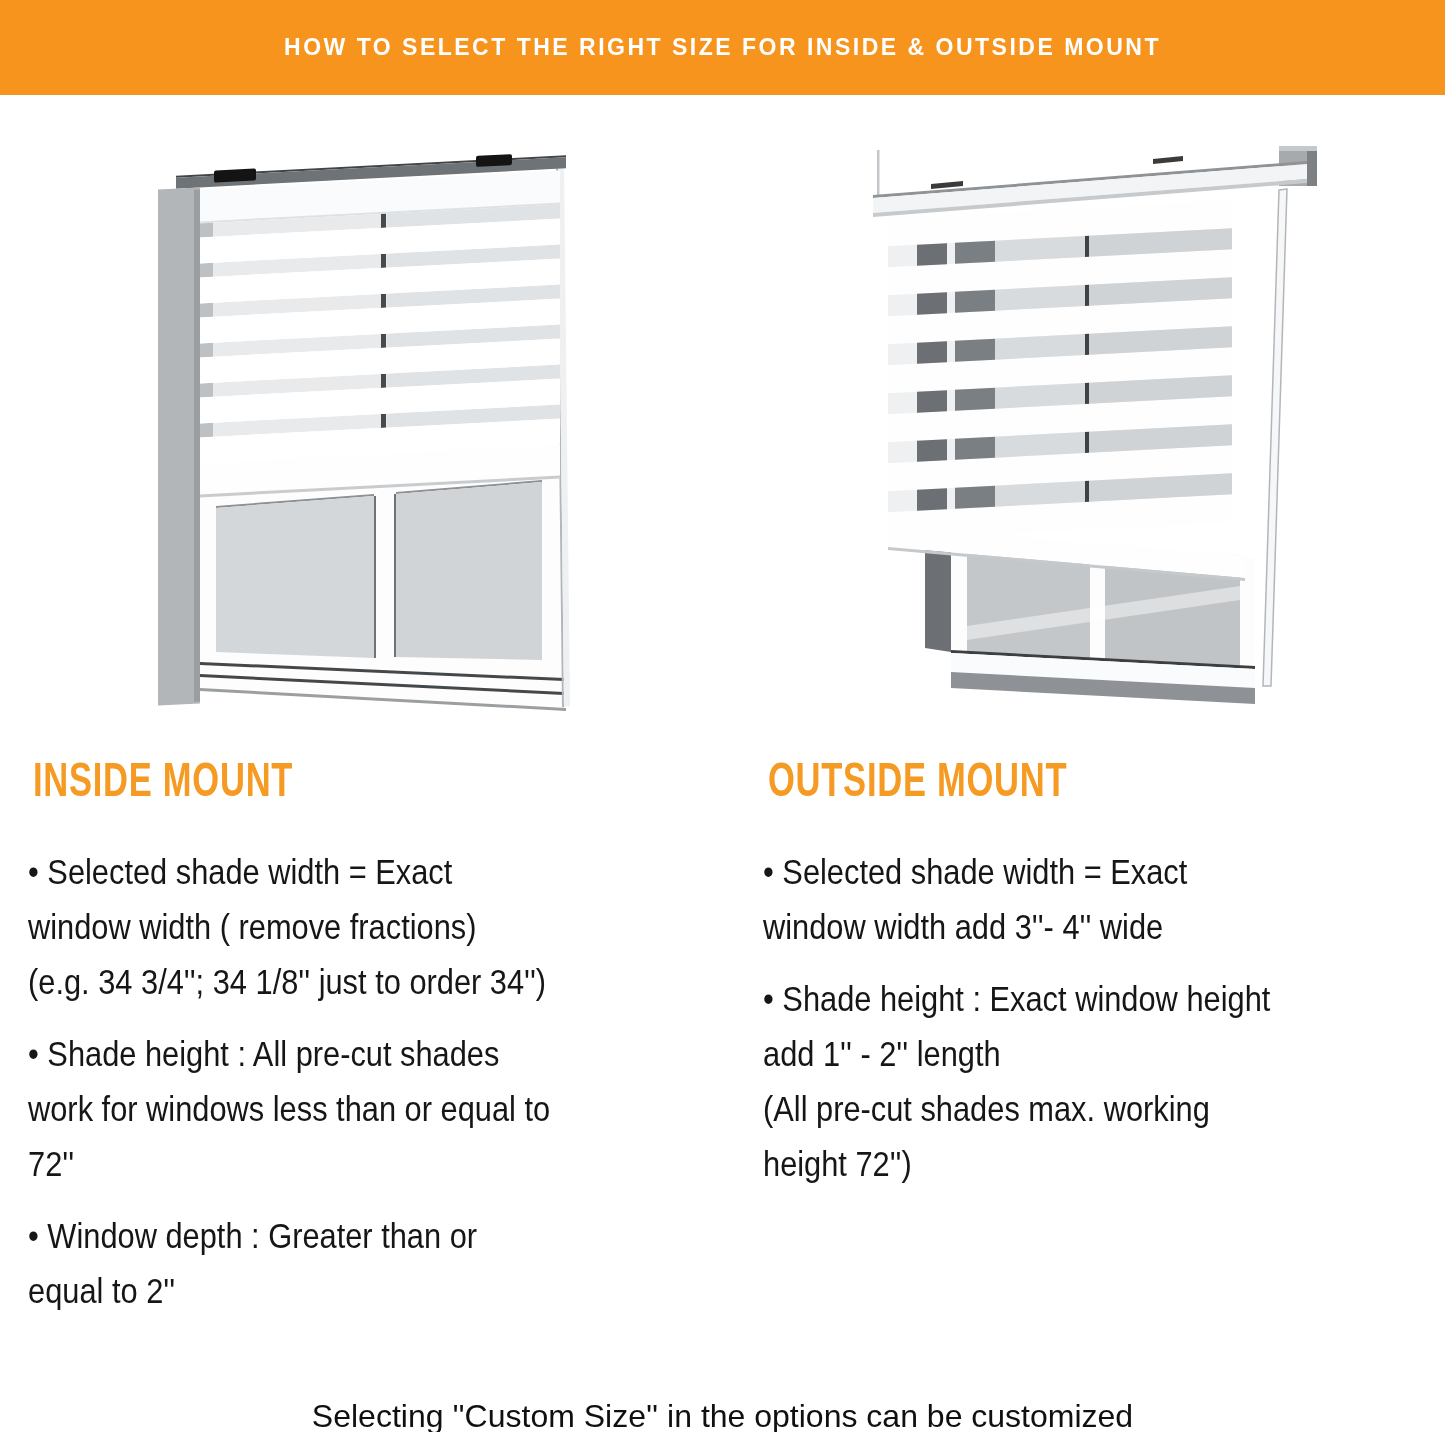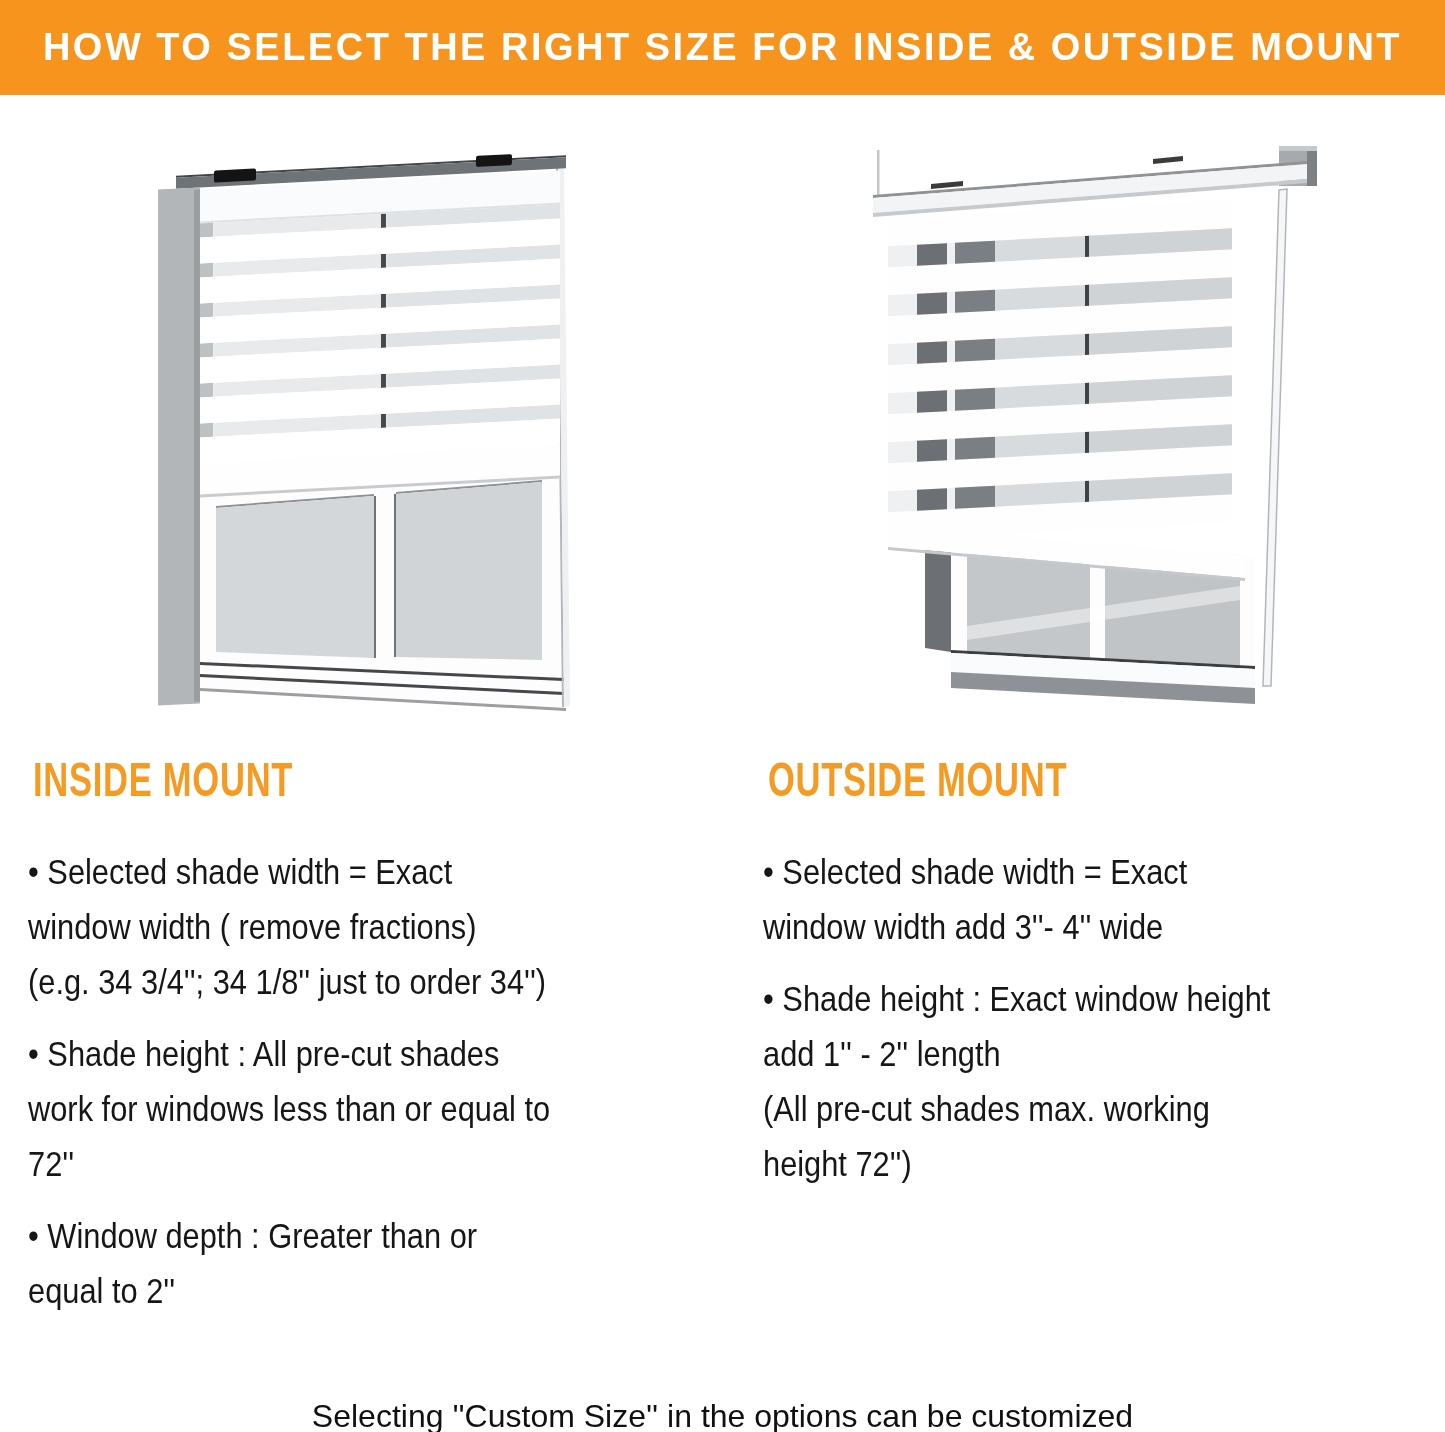--- a/index.html
+++ b/index.html
@@ -5,21 +5,21 @@
   html,body{margin:0;padding:0;}
   body{
     width:1445px;height:1432px;position:relative;background:#ffffff;overflow:hidden;
     font-family:"Liberation Sans","DejaVu Sans",sans-serif;color:#1a1a1a;
   }
   .banner{
     position:absolute;left:0;top:0;width:1445px;height:95px;background:#F7941E;
     display:flex;align-items:center;justify-content:center;
   }
   .banner-title{
-    color:#ffffff;font-size:38px;font-weight:bold;letter-spacing:2.5px;white-space:nowrap;
+    color:#ffffff;font-size:23px;font-weight:bold;letter-spacing:2.5px;white-space:nowrap;
   }
   .figure{position:absolute;}
   .figure.inside{left:150px;top:150px;}
   .figure.outside{left:855px;top:138px;}
   .mount-heading{
     position:absolute;top:756px;color:#F59A22;font-size:48px;font-weight:bold;line-height:48px;
     white-space:nowrap;transform:scaleX(0.72);transform-origin:0 0;letter-spacing:1px;
   }
   .mount-heading.inside{left:33px;}
   .mount-heading.outside{left:768px;}

